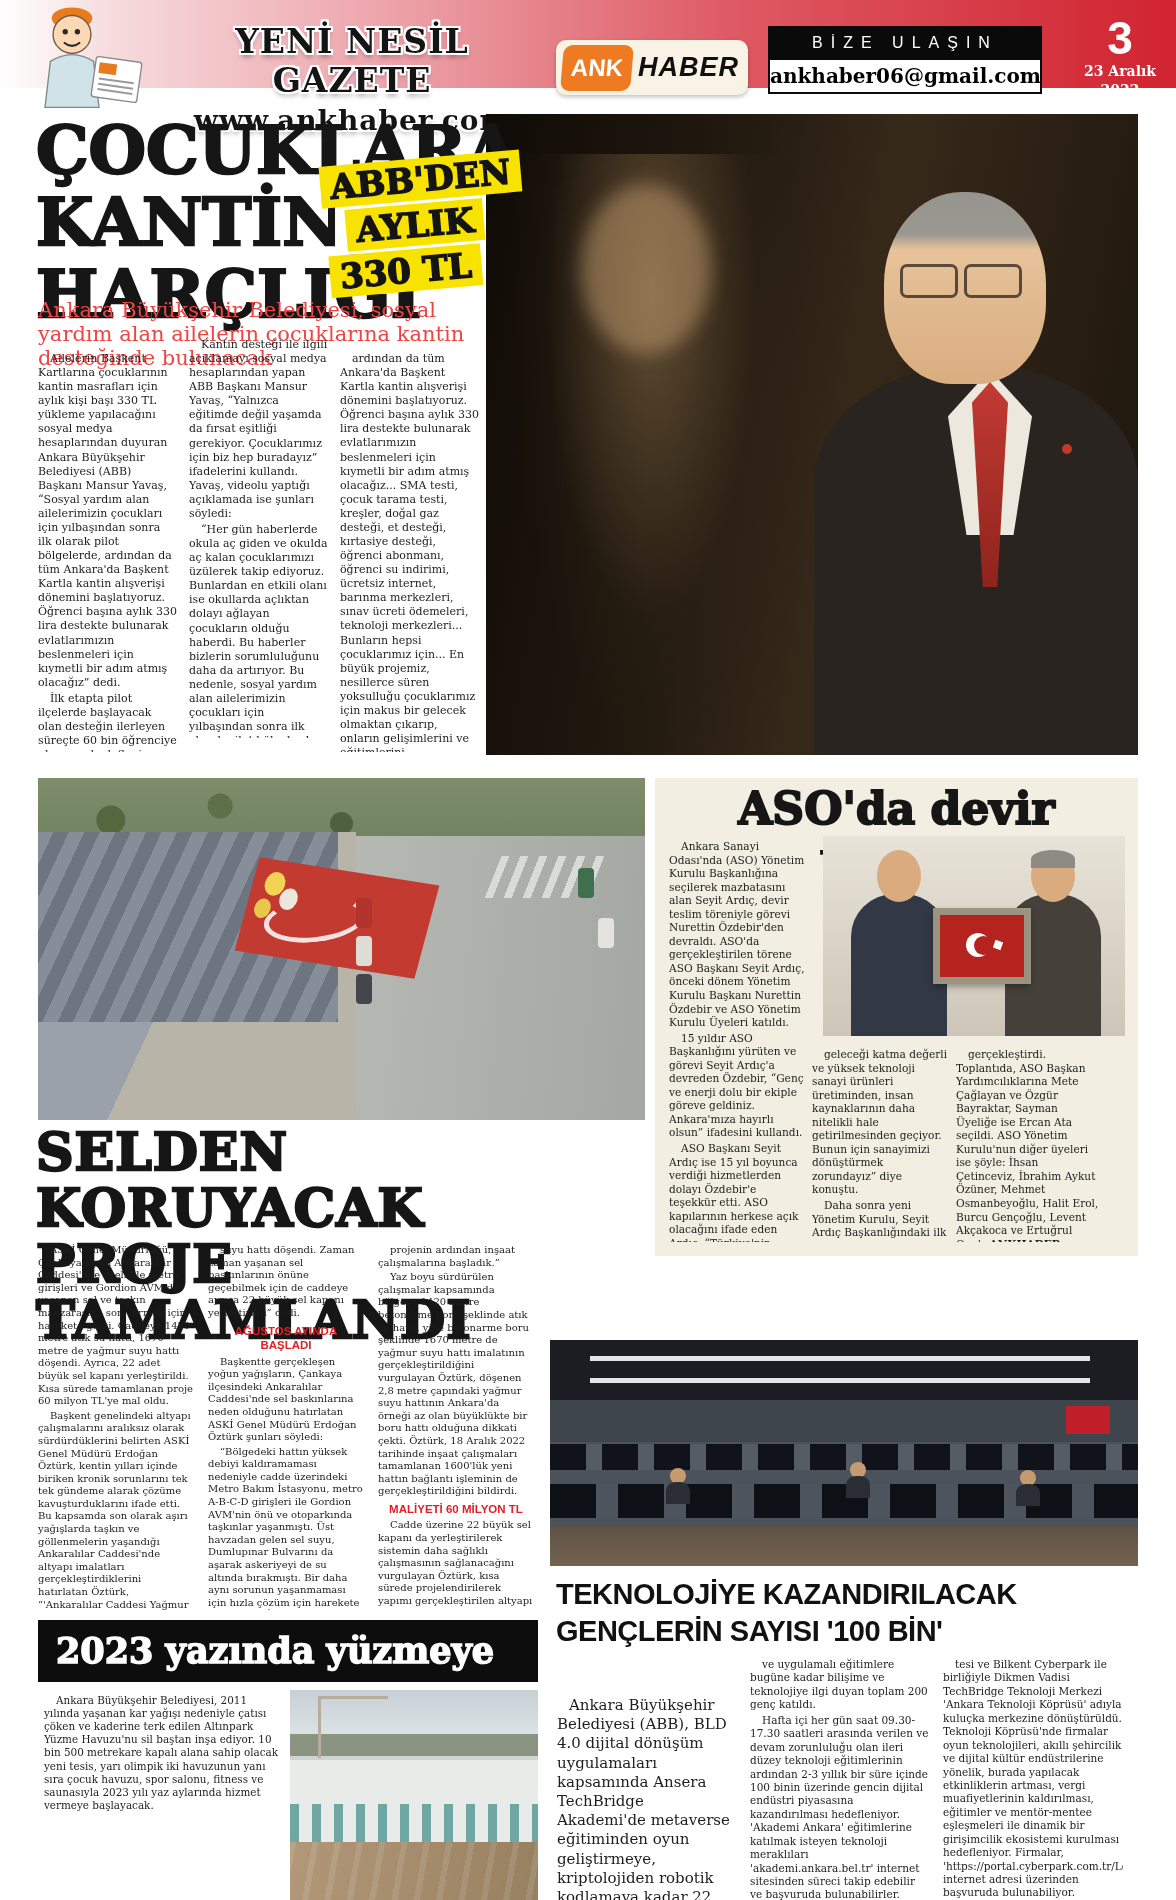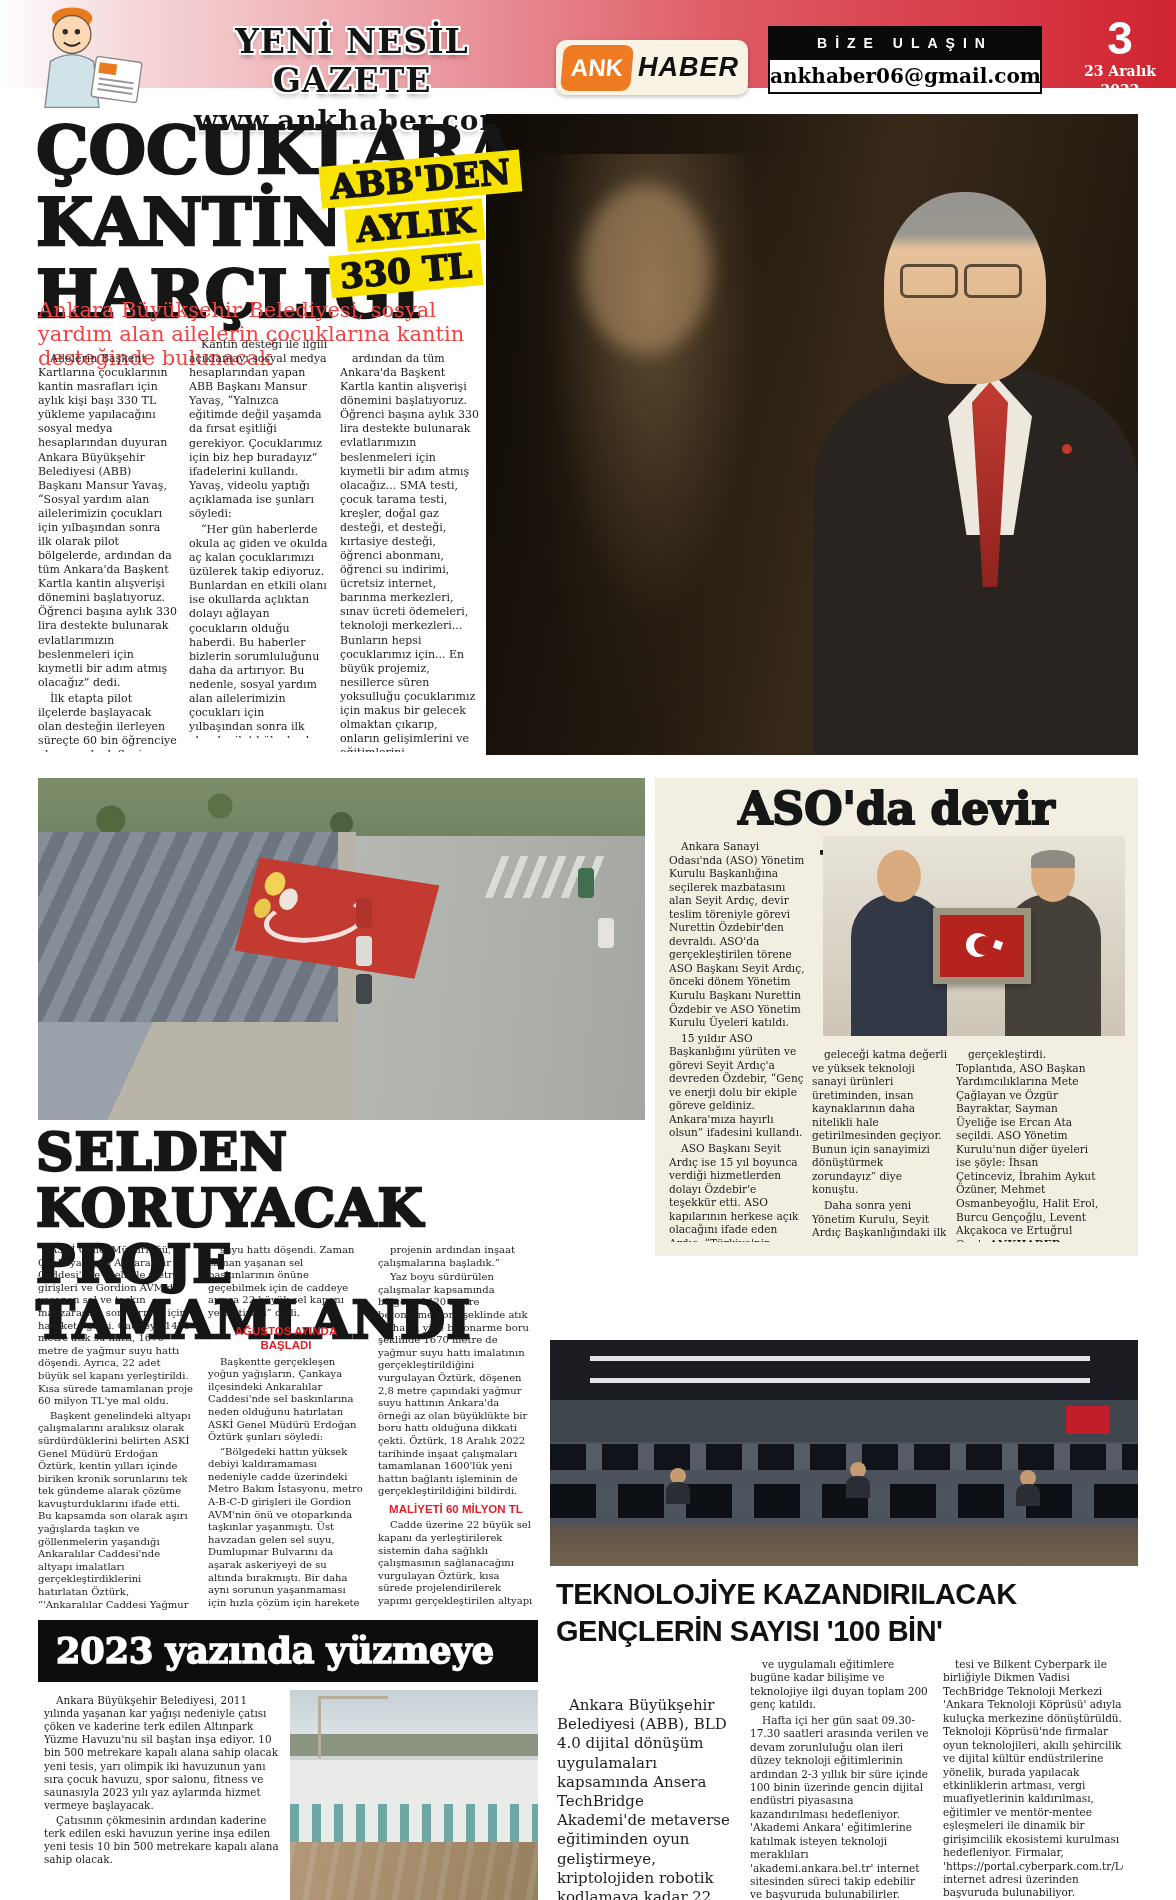--- a/index.html
+++ b/index.html
@@ -17,22 +17,22 @@
   .outline-small{font-weight:bold;font-size:28px;letter-spacing:1px;color:#141414;margin-top:4px;
     text-shadow:-2px -2px 0 #fff,2px -2px 0 #fff,-2px 2px 0 #fff,2px 2px 0 #fff,
                 0 -2px 0 #fff,0 2px 0 #fff,-2px 0 0 #fff,2px 0 0 #fff,0 4px 5px rgba(0,0,0,.35);}
   .logo{left:556px;top:40px;width:192px;height:55px;background:#f8f3e4;border-radius:10px;
         display:flex;align-items:center;padding:0 6px;box-sizing:border-box;box-shadow:0 2px 4px rgba(0,0,0,.25);}
   .logo-ank{background:#ee7b22;color:#fff;font-family:"Liberation Sans",sans-serif;font-weight:bold;
         font-size:24px;padding:9px 9px;border-radius:9px;transform:skewX(-5deg);}
   .logo-haber{color:#101010;font-family:"Liberation Sans",sans-serif;font-weight:bold;font-style:italic;
         font-size:27px;margin-left:6px;letter-spacing:1px;}
   .contact{left:768px;top:26px;width:274px;}
-  .contact-label{background:#0a0a0a;color:#fff;font-family:"Liberation Sans",sans-serif;font-weight:bold;
-        font-size:14px;letter-spacing:8px;text-align:center;height:34px;line-height:34px;}
+  .contact-label{background:#0a0a0a;color:#fff;font-family:"Liberation Sans",sans-serif;font-weight:normal;
+        font-size:16px;letter-spacing:8px;text-align:center;height:34px;line-height:34px;}
   .contact-email{background:#fff;color:#000;border:2px solid #0a0a0a;border-top:none;font-weight:bold;
         font-size:20px;text-align:center;height:32px;line-height:32px;}
   .pageinfo{left:1072px;top:14px;width:96px;text-align:center;color:#fff;}
   .pageno{font-family:"Liberation Sans",sans-serif;font-weight:bold;font-size:46px;line-height:48px;}
   .dateline{font-weight:bold;font-size:14px;line-height:19px;}
 
   
   .mega{font-weight:bold;color:#161616;-webkit-text-stroke:2.5px #161616;}
   .lead-headline{left:36px;top:114px;width:470px;font-size:66px;line-height:72px;letter-spacing:0;}
   .badges{left:324px;top:158px;transform:rotate(-5deg);}
@@ -277,21 +277,20 @@
   <div class="abs col col-s" style="left:378px;top:1244px;width:156px;height:366px">
     <p>projenin ardından inşaat çalışmalarına başladık.”</p>
     <p>Yaz boyu sürdürülen çalışmalar kapsamında bölgeye 1420 metre betonarme boru şeklinde atık su hattı, yine betonarme boru şeklinde 1670 metre de yağmur suyu hattı imalatının gerçekleştirildiğini vurgulayan Öztürk, döşenen 2,8 metre çapındaki yağmur suyu hattının Ankara'da örneği az olan büyüklükte bir boru hattı olduğuna dikkati çekti. Öztürk, 18 Aralık 2022 tarihinde inşaat çalışmaları tamamlanan 1600'lük yeni hattın bağlantı işleminin de gerçekleştirildiğini bildirdi.</p>
     <p class="subhead-red">MALİYETİ 60 MİLYON TL</p>
     <p>Cadde üzerine 22 büyük sel kapanı da yerleştirilerek sistemin daha sağlıklı çalışmasının sağlanacağını vurgulayan Öztürk, kısa sürede projelendirilerek yapımı gerçekleştirilen altyapı imalatlarının 60 milyon TL'ye mal olduğunu sözlerine ekledi.</p>
   </div>
 
   <div class="abs banner-black">2023 yazında yüzmeye hazır</div>
   <div class="abs col col-s" style="left:44px;top:1694px;width:240px;height:200px;font-size:10.4px">
     <p>Ankara Büyükşehir Belediyesi, 2011 yılında yaşanan kar yağışı nedeniyle çatısı çöken ve kaderine terk edilen Altınpark Yüzme Havuzu'nu sil baştan inşa ediyor. 10 bin 500 metrekare kapalı alana sahip olacak yeni tesis, yarı olimpik iki havuzunun yanı sıra çocuk havuzu, spor salonu, fitness ve saunasıyla 2023 yılı yaz aylarında hizmet vermeye başlayacak.</p>
-    <p>Çatısının çökmesinin ardından kaderine terk edilen eski havuzun yerine inşa edilen yeni tesis 10 bin 500 metrekare kapalı alana sahip olacak.</p>
   </div>
   <div class="abs photo pool-photo">
     <div class="abs pool-sky"></div>
     <div class="abs pool-hill"></div>
     <div class="abs pool-building">
       <div class="abs pool-glass"></div>
     </div>
     <div class="abs crane-mast"></div>
     <div class="abs crane-arm"></div>
     <div class="abs pool-dirt"></div>

